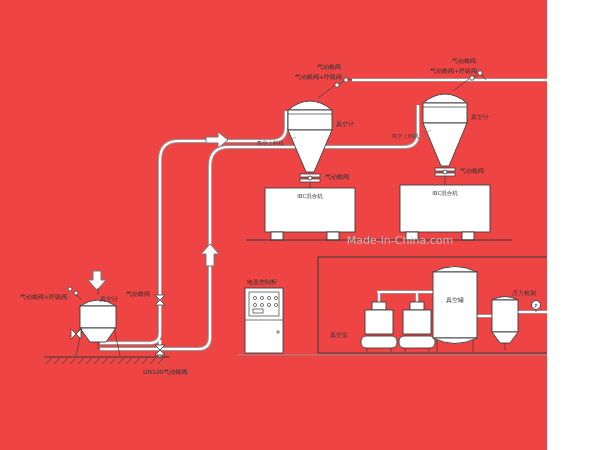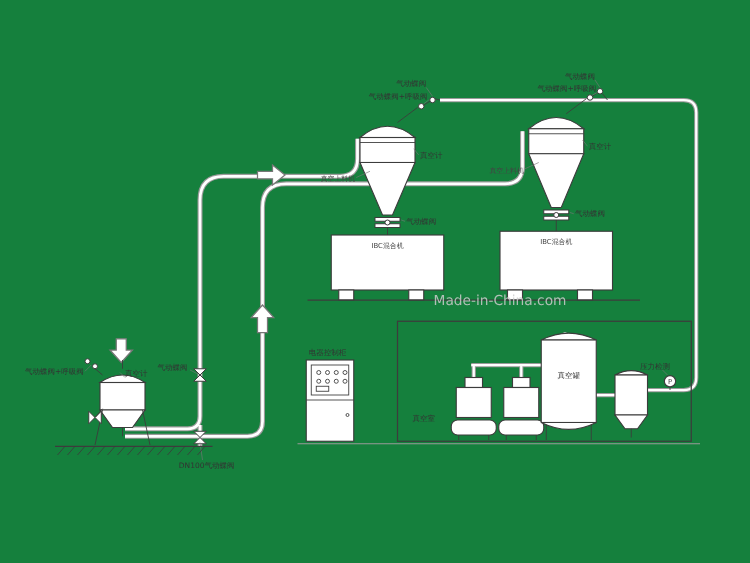--- a/index.html
+++ b/index.html
@@ -1,16 +1,16 @@
 <!DOCTYPE html>
 <html><head>
 <meta charset="utf-8">
 <style>
   html,body{margin:0;padding:0;background:#fff;}
-  .canvas{position:relative;width:600px;height:450px;background:#15803d;overflow:hidden;
+  .canvas{position:relative;width:547px;height:450px;background:#ef4444;overflow:hidden;
           font-family:"DejaVu Sans",sans-serif;}
   svg{position:absolute;left:0;top:0;}
   svg text{font-size:6px;fill:#333;font-family:"DejaVu Sans",sans-serif;}
   .lbl{font-size:6px;fill:#333;}
   .tiny{font-size:5.5px;fill:#444;}
   .wm{font-size:11px;fill:#cccccc;opacity:.85;}
   .eq{stroke:#3c3c3c;stroke-width:.9;fill:#fff;}
   .eqthin{stroke:#3c3c3c;stroke-width:.7;fill:none;}
   .leader{stroke:#777;stroke-width:.5;fill:none;}
   .pipeO{stroke:#9a9a9a;stroke-width:4;fill:none;}

